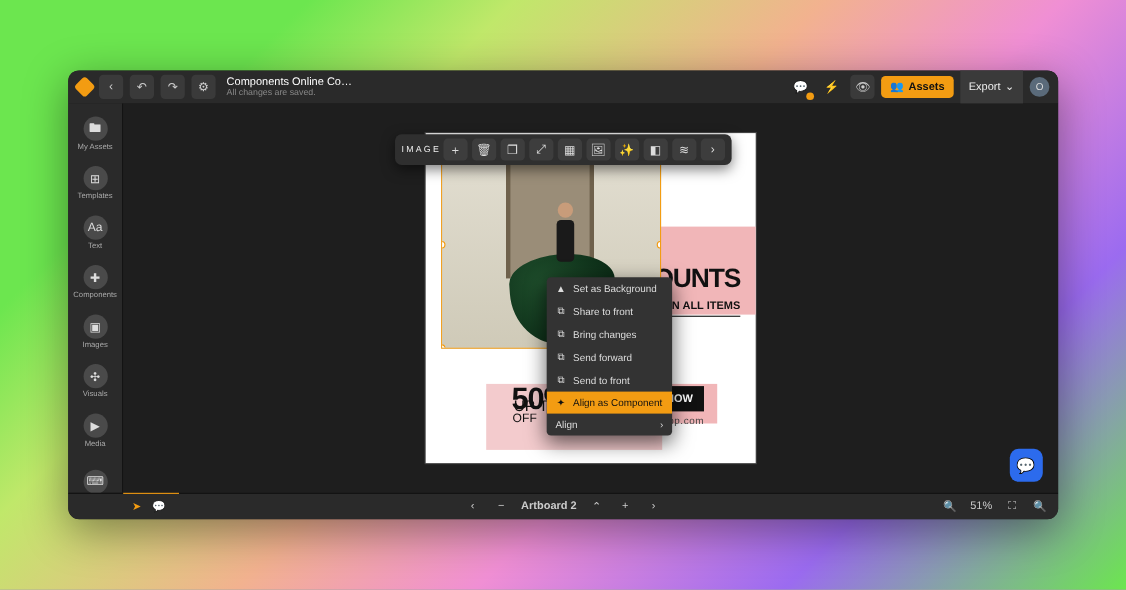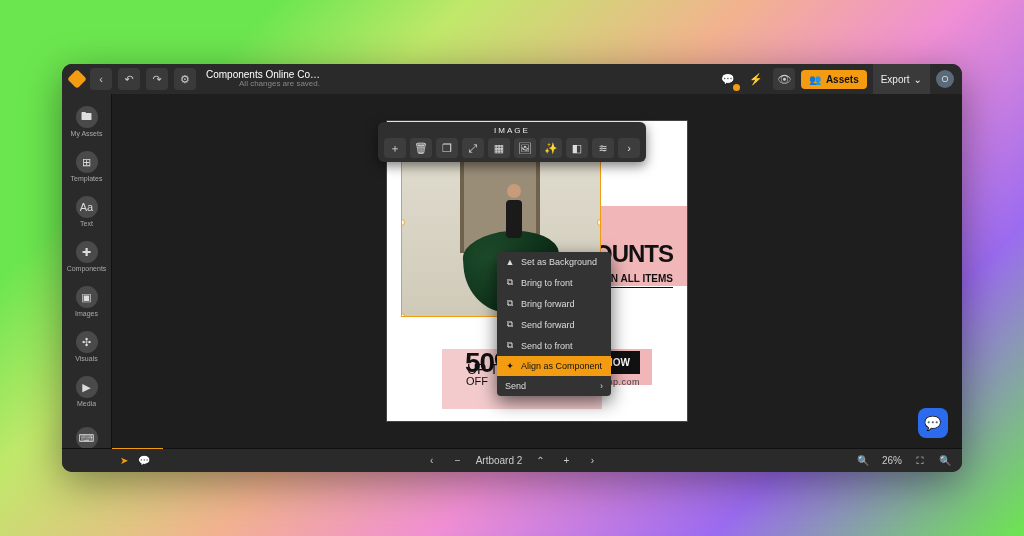--- a/index.html
+++ b/index.html
@@ -13,21 +13,21 @@
     box-shadow:0 10px 40px rgba(0,0,0,.4); display:flex; flex-direction:column;
     position:relative; overflow:hidden;
   }
   
   .topbar { height:30px; background:#2a2a2a; display:flex; align-items:center;
     padding:0 8px; color:#ddd; font-size:10px; gap:6px; }
   .logo { width:14px; height:14px; background:#f39c12; border-radius:3px; transform:rotate(45deg); }
   .tbtn { width:22px; height:22px; background:#3a3a3a; border-radius:4px; display:flex; align-items:center; justify-content:center; color:#ccc; font-size:11px; }
   .title-block { margin-left:4px; line-height:1.1; }
   .title-block .t { color:#fff; font-size:10px; }
-  .title-block .s { color:#888; font-size:8px;text-align:right; }
+  .title-block .s { color:#888; font-size:8px; }
   .tspacer { flex:1; }
   .share { background:#f39c12; color:#111; font-weight:600; font-size:10px; padding:4px 8px; border-radius:4px; display:flex; gap:4px; align-items:center;}
   .export { background:#3a3a3a; color:#eee; font-size:10px; padding:16px 8px; border-radius:4px; display:flex; gap:4px; align-items:center;}
   .avatar { width:18px; height:18px; border-radius:50%; background:#5a6a7a; color:#ddd; display:flex; align-items:center; justify-content:center; font-size:9px;}
   
   .rail { position:absolute; left:0; top:30px; bottom:24px; width:50px; background:#2a2a2a; display:flex; flex-direction:column; align-items:center; padding-top:8px; gap:6px; border-right:1px solid #111;}
   .ritem { width:46px; display:flex; flex-direction:column; align-items:center; gap:2px; color:#aaa; font-size:7px; padding:4px 0; }
   .ricon { width:22px; height:22px; border-radius:50%; background:#4a4a4a; display:flex; align-items:center; justify-content:center; font-size:11px; color:#ddd;}
   
   .canvas-area { position:absolute; left:50px; right:0; top:30px; bottom:24px; background:#1e1e1e; display:flex; align-items:center; justify-content:center;}
@@ -46,21 +46,21 @@
   .bighead { position:absolute; right:14px; top:100px; font-size:24px; font-weight:900; color:#111; letter-spacing:-1px; line-height:.9;}
   .onall { position:absolute; right:14px; top:152px; font-size:10px; color:#111; font-weight:600; border-bottom:1px solid #111; padding-bottom:3px;}
   .upto { position:absolute; left:80px; top:216px; font-size:14px; color:#111;margin-top:24px;}
   .pct { position:absolute; left:78px; top:226px; font-size:28px; font-weight:900; color:#111; letter-spacing:-1px;}
   .off { position:absolute; left:79px; top:254px; font-size:11px; color:#111;}
   .shopbtn { position:absolute; right:47px; top:230px; background:#111; color:#fff; font-weight:700; font-size:10px; padding:6px 10px;}
   .siteurl { position:absolute; right:47px; top:256px; font-size:9px; color:#444; letter-spacing:.5px;}
   
   .h { position:absolute; width:7px; height:7px; background:#fff; border:1px solid #f39c12; border-radius:50%;}
   
-  .floatbar { position:absolute; top:58px; left:50%; transform:translateX(-50%); background:#2f2f2f; border-radius:6px; padding:4px 6px; display:flex; flex-direction:column; gap:2px; box-shadow:0 4px 12px rgba(0,0,0,.5); align-items:center;}
+  .floatbar { position:absolute; top:58px; left:50%; transform:translateX(-50%); background:#2f2f2f; border-radius:6px; padding:4px 6px; display:flex; flex-direction:row; gap:2px; box-shadow:0 4px 12px rgba(0,0,0,.5); align-items:center;}
   .floatbar .lbl { color:#eee; font-size:8px; letter-spacing:2px; height:10px;}
   .floatbar .row { display:flex; gap:4px;}
   .fbtn { width:22px; height:20px; background:#3d3d3d; border-radius:4px; display:flex; align-items:center; justify-content:center; color:#ddd; font-size:11px;}
   
   .ctx { position:absolute; top:188px; left:435px; width:114px; background:#333; border-radius:4px; overflow:hidden; box-shadow:0 6px 18px rgba(0,0,0,.6); font-size:9px;}
   .ctx .mi { display:flex; align-items:center; gap:6px; padding:5px 8px; color:#ddd;}
   .ctx .mi.hi { background:#f39c12; color:#111;}
   .ctx .mi .ci { width:10px; font-size:9px; text-align:center;}
   .ctx .mi.sub { justify-content:space-between;}
   
@@ -190,59 +190,59 @@
     </div>
   </div>
 
   <div class="ctx">
     <div class="mi">
         <span class="ci">▲</span>
         <span>Set as Background</span>
       </div>
     <div class="mi">
         <span class="ci">⧉</span>
-        <span>Bring to front</span>
-      </div>
-    <div class="mi">
-        <span class="ci">⧉</span>
-        <span>Bring forward</span>
+        <span>Share to front</span>
+      </div>
+    <div class="mi">
+        <span class="ci">⧉</span>
+        <span>Bring changes</span>
       </div>
     <div class="mi">
         <span class="ci">⧉</span>
         <span>Send forward</span>
       </div>
     <div class="mi">
         <span class="ci">⧉</span>
         <span>Send to front</span>
       </div>
     <div class="mi hi">
         <span class="ci">✦</span>
         <span>Align as Component</span>
       </div>
     <div class="mi sub">
-        <span>Send</span>
+        <span>Align</span>
         <span>›</span>
       </div>
   </div>
 
   <div class="chatfab">💬</div>
 
   <div class="bottombar">
     <div class="accent"></div>
     <span style="margin-left:50px;color:#f39c12">➤</span>
     <span style="margin-left:10px">💬</span>
     <div class="bcenter">
       <span class="bbtn">‹</span>
       <span class="bbtn">−</span>
-      <span style="font-weight:400">Artboard 2</span>
+      <span style="font-weight:700">Artboard 2</span>
       <span class="bbtn">⌃</span>
       <span class="bbtn">+</span>
       <span class="bbtn">›</span>
     </div>
     <div class="bright">
       <span class="bbtn">🔍</span>
-      <span>26%</span>
+      <span>51%</span>
       <span class="bbtn">⛶</span>
       <span class="bbtn">🔍</span>
     </div>
   </div>
 
 </div>
 
 </body></html>

